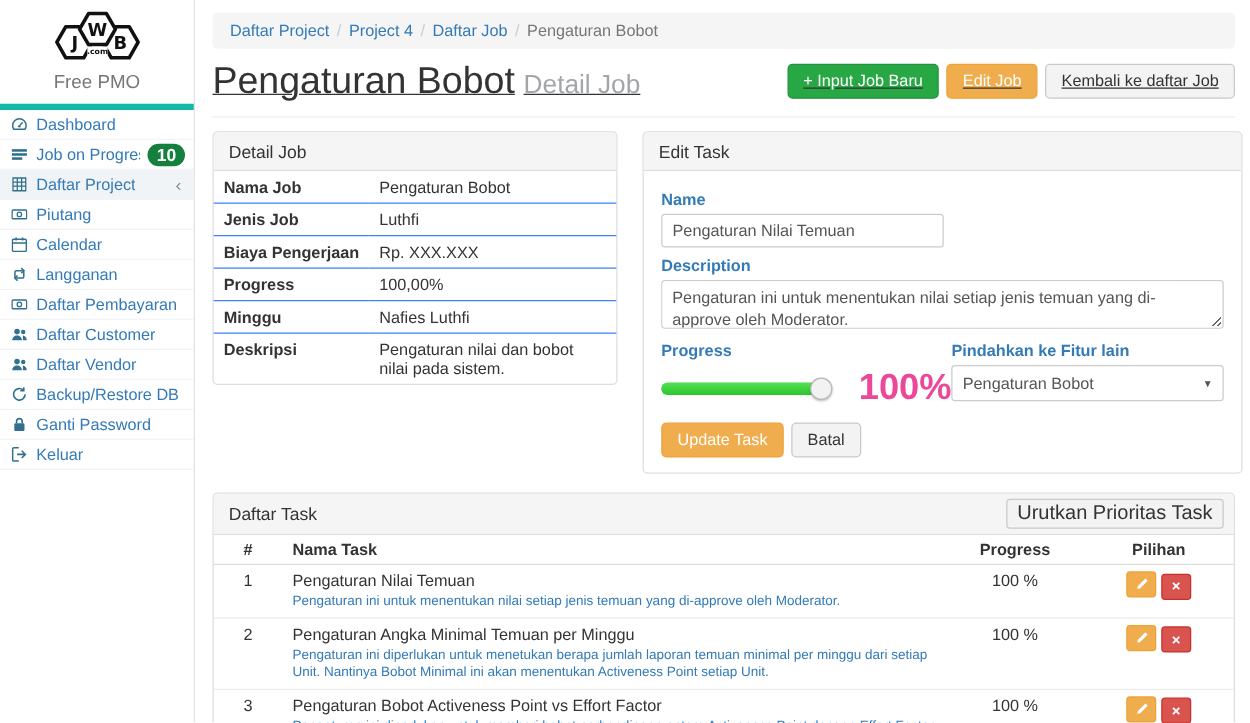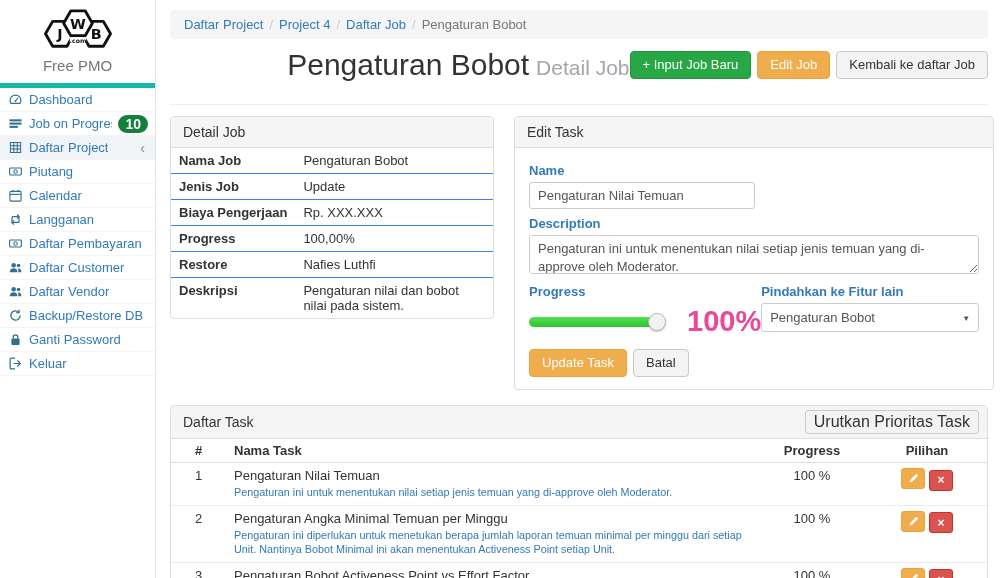--- a/index.html
+++ b/index.html
@@ -26,22 +26,22 @@
   .chev { margin-left:auto; color:#888; font-size:14px; padding-right:3px; line-height:1; }
 
   
   .content { flex:1; padding:10px 12px 0 14px; overflow:hidden; }
 
   .breadcrumb { background:#f5f5f5; border-radius:4px; padding:7px 14px; font-size:13px; margin-bottom:9px; }
   .breadcrumb a { color:#337ab7; text-decoration:none; cursor:pointer; }
   .breadcrumb .sep { color:#ccc; padding:0 6px; }
   .breadcrumb .current { color:#777; }
 
-  .page-header { display:flex; justify-content:flex-end; align-items:flex-start;
-                 border-bottom:1px solid #eee; padding-bottom:16px; margin-bottom:11px; }
+  .page-header { display:flex; justify-content:space-between; align-items:flex-start;
+                 border-bottom:1px solid #eee; padding-bottom:6px; margin-bottom:11px;text-decoration:underline; }
   .title-wrap { line-height:34px; }
   .page-title { font-size:30px; color:#333; font-weight:normal; }
   .page-subtitle { font-size:21px; color:#a2a6aa; margin-left:7px; }
   .actions { display:flex; gap:6px; margin-top:3px; }
 
   .btn { font-size:13px; padding:5px 12px; border-radius:4px; border:1px solid #ccc;
          background:#fff; color:#333; cursor:pointer; font-family:inherit; line-height:16px; white-space:nowrap; }
   .btn-success { background:#28a745; border-color:#23923d; color:#fff; }
   .btn-warning { background:#f0ad4e; border-color:#eea236; color:#fff; }
   .btn-default { background:#f3f3f3; border-color:#c9c9c9; color:#333; }
@@ -271,32 +271,32 @@
       <div class="panel detail-panel">
         <div class="panel-heading">Detail Job</div>
         <table class="detail-table">
             <tbody id="detail-rows">
               <tr>
                 <td class="detail-label">Nama Job</td>
                 <td>Pengaturan Bobot</td>
               </tr>
               <tr>
                 <td class="detail-label">Jenis Job</td>
-                <td>Update</td>
+                <td>Luthfi</td>
               </tr>
               <tr>
                 <td class="detail-label">Biaya Pengerjaan</td>
                 <td>Rp. XXX.XXX</td>
               </tr>
               <tr>
                 <td class="detail-label">Progress</td>
                 <td>100,00%</td>
               </tr>
               <tr>
-                <td class="detail-label">Restore</td>
+                <td class="detail-label">Minggu</td>
                 <td>Nafies Luthfi</td>
               </tr>
               <tr>
                 <td class="detail-label">Deskripsi</td>
                 <td>Pengaturan nilai dan bobot nilai pada sistem.</td>
               </tr>
             </tbody>
           </table>
       </div>
 

